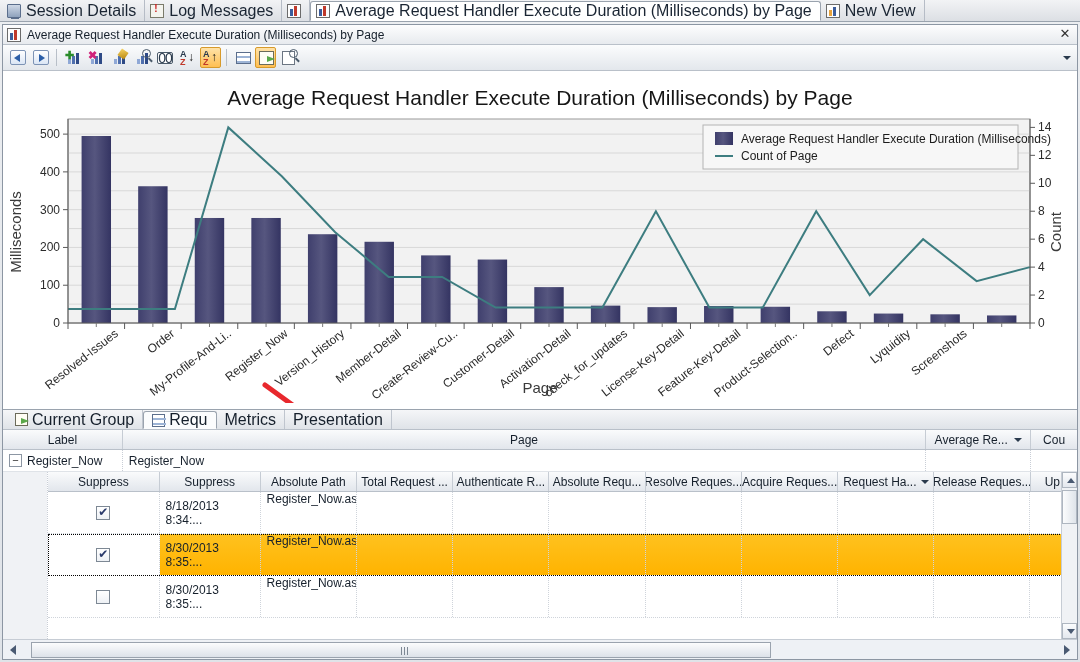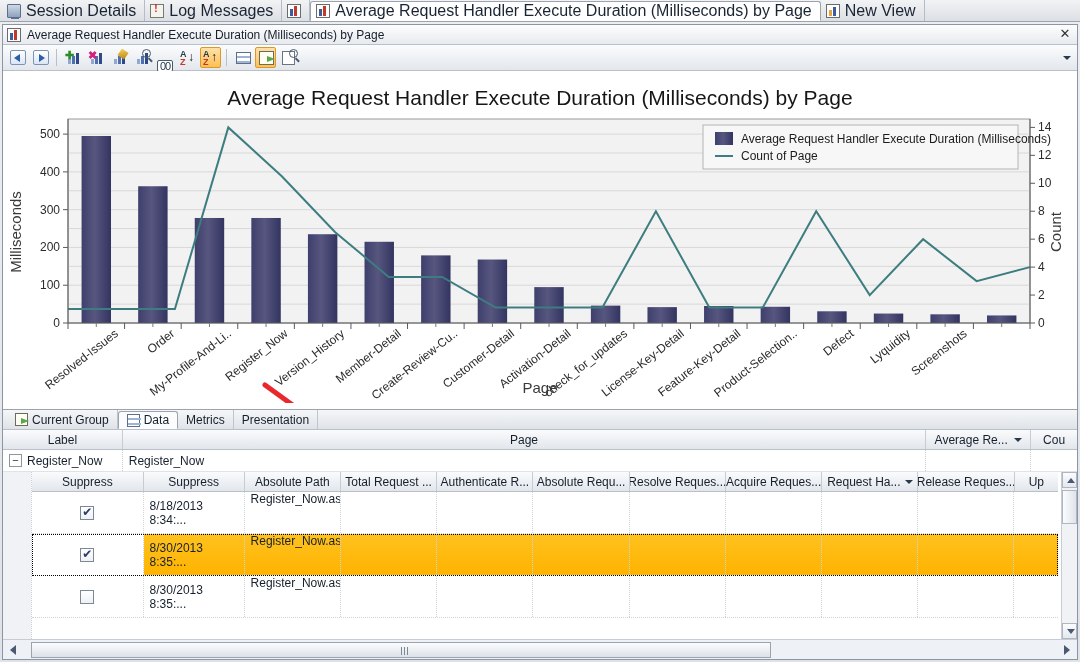--- a/index.html
+++ b/index.html
@@ -84,55 +84,55 @@
   .g-bars { position:absolute; left:5px; bottom:3px; width:12px; height:11px; }
   .g-bars i { position:absolute; bottom:0; width:3px; background:#3f5fa0; }
   .g-bars i:nth-child(1){ left:0; height:5px; background:#8fa8d6;}
   .g-bars i:nth-child(2){ left:4px; height:8px; background:#4f6fae;}
   .g-bars i:nth-child(3){ left:8px; height:11px; background:#2e4a86;}
   .g-plus { position:absolute; left:2px; top:3px; color:#2a8c2a; font-size:11px; font-weight:bold; line-height:9px; }
   .g-x { position:absolute; left:2px; top:2px; color:#d0227a; font-size:11px; font-weight:bold; line-height:10px; }
   .g-pen { position:absolute; right:1px; top:2px; width:8px; height:8px; background:linear-gradient(135deg,#f6d365,#b8860b); transform:rotate(35deg); }
   .g-mag { position:absolute; right:0px; top:1px; width:9px; height:9px; border:1.5px solid #4a5a6a; border-radius:50%; }
   .g-mag::after { content:""; position:absolute; right:-3px; bottom:-3px; width:5px; height:1.5px; background:#4a5a6a; transform:rotate(45deg); }
-  .g-00 { position:absolute; left:2px; top:12px; width:16px; height:12px; border:1px solid #4a5a6a; border-radius:2px; background:#fff; font-size:11px; text-align:center; line-height:11px; color:#2a3a4d; letter-spacing:-1px; }
+  .g-00 { position:absolute; left:2px; top:4px; width:16px; height:12px; border:1px solid #4a5a6a; border-radius:2px; background:#fff; font-size:14px; text-align:center; line-height:11px; color:#2a3a4d; letter-spacing:-1px; }
   .g-az { position:absolute; left:2px; top:2px; font-size:9px; line-height:8px; color:#2a3a4d; font-weight:bold; }
   .g-az b { color:#c0392b; display:block; }
   .g-dn { position:absolute; right:3px; top:3px; font-size:12px; line-height:13px; color:#111; }
   .g-grid { position:absolute; left:3px; top:4px; width:15px; height:12px; background:#fff; border:1px solid #5b6e8c; }
   .g-grid::before { content:""; position:absolute; left:0; top:3px; width:13px; height:2px; background:#9db4d6; box-shadow:0 5px 0 #9db4d6; }
   .g-prop { position:absolute; left:3px; top:3px; width:15px; height:14px; background:#fffdf4; border:1px solid #6b6b5a; }
   .g-prop::after { content:""; position:absolute; right:-2px; top:4px; width:8px; height:6px; background:#5aa84a; clip-path: polygon(0 0, 100% 50%, 0 100%); }
   .g-preview { position:absolute; left:3px; top:3px; width:13px; height:14px; background:#fff; border:1px solid #6b7582; }
 
   
   #chartpane { flex: 1; position: relative; background:#ffffff; overflow:hidden; }
   #chartsvg { display:block; }
 
   
   #dock { flex: none; height: 250px; display:flex; flex-direction:column; border-top:1px solid #9aa3ae; background:#f0f2f5; }
   #docktabs { height: 20px; display:flex; align-items:stretch; background:linear-gradient(#f5f6f8,#dfe3e8);
     border-bottom:1px solid #b9c0c9; padding-left:4px; }
-  .dtab { display:flex; align-items:center; gap:4px; padding:0 8px; font-size:12px; color:#16202c;
+  .dtab { display:flex; align-items:center; gap:4px; padding:0 8px; font-size:16px; color:#16202c;
     border-right:1px solid #bfc5ce; cursor:default; white-space:nowrap; }
   .dtab.active { background:#fbfcfd; border:1px solid #9aa3ae; border-bottom:1px solid #fbfcfd;
     border-radius:3px 3px 0 0; margin-top:1px; }
   .dtab .di { width:13px; height:13px; position:relative; flex:none; }
 
   
   #groupgrid { flex:none; background:#fff; }
   .ghead { height:20px; display:flex; background:linear-gradient(#fafbfc,#e2e6ec);
     border-bottom:1px solid #b9c0c9; font-size:12px; color:#16202c; }
   .ghead > div { display:flex; align-items:center; justify-content:center; border-right:1px solid #c6ccd4; position:relative;}
   .grow1 { height:22px; display:flex; align-items:center; background:#fff; border-bottom:1px solid #dfe3e8; font-size:12px; color:#16202c; }
   .grow1 > div { display:flex; align-items:center; padding-left:6px; border-right:1px dotted #c9ced6; height:100%; }
   .expander { width:13px; height:13px; border:1px solid #8c96a3; background:#fff; font-size:11px; line-height:11px; text-align:center; color:#333; margin:0 5px 0 6px; flex:none; }
 
   
-  #detailwrap { flex:1; position:relative; background:#fff; margin-left:28px; border-left:1px dotted #c9ced6; overflow:hidden; }
+  #detailwrap { flex:1; position:relative; background:#fff; margin-left:44px; border-left:1px dotted #c9ced6; overflow:hidden; }
   .dhead { height:20px; display:flex; background:linear-gradient(#fafbfc,#e2e6ec); border-bottom:1px solid #b9c0c9;
     font-size:12px; color:#16202c; }
   .dhead > div { display:flex; align-items:center; justify-content:center; gap:4px;
     border-right:1px solid #c6ccd4; white-space:nowrap; overflow:hidden; }
   .dhead .sortarrow { border-left:4px solid transparent; border-right:4px solid transparent; border-top:4px solid #2a3a4d; }
   .drow { height:42px; display:flex; font-size:12px; color:#16202c; border-bottom:1px dotted #cfd4db; }
   .drow > div { display:flex; align-items:center; border-right:1px dotted #cfd4db; padding:0 6px; overflow:hidden; }
   .drow.sel { outline:1px dotted #000; outline-offset:-1px; }
   .drow.sel > div.hl { background:linear-gradient(#ffc21f,#ffb300); }
   .num { justify-content:flex-end; }
@@ -413,21 +413,21 @@
 
     <div id="dock">
 
       <div id="docktabs">
         <div class="dtab">
           <span class="di g-prop" style="position:relative;left:0;top:0"></span>
           <span>Current Group</span>
         </div>
         <div class="dtab active">
           <span class="di g-grid" style="position:relative;left:0;top:0"></span>
-          <span>Data</span>
+          <span>Requ</span>
         </div>
         <div class="dtab">
           <span>Metrics</span>
         </div>
         <div class="dtab">
           <span>Presentation</span>
         </div>
       </div>
 
       <div id="groupgrid">

